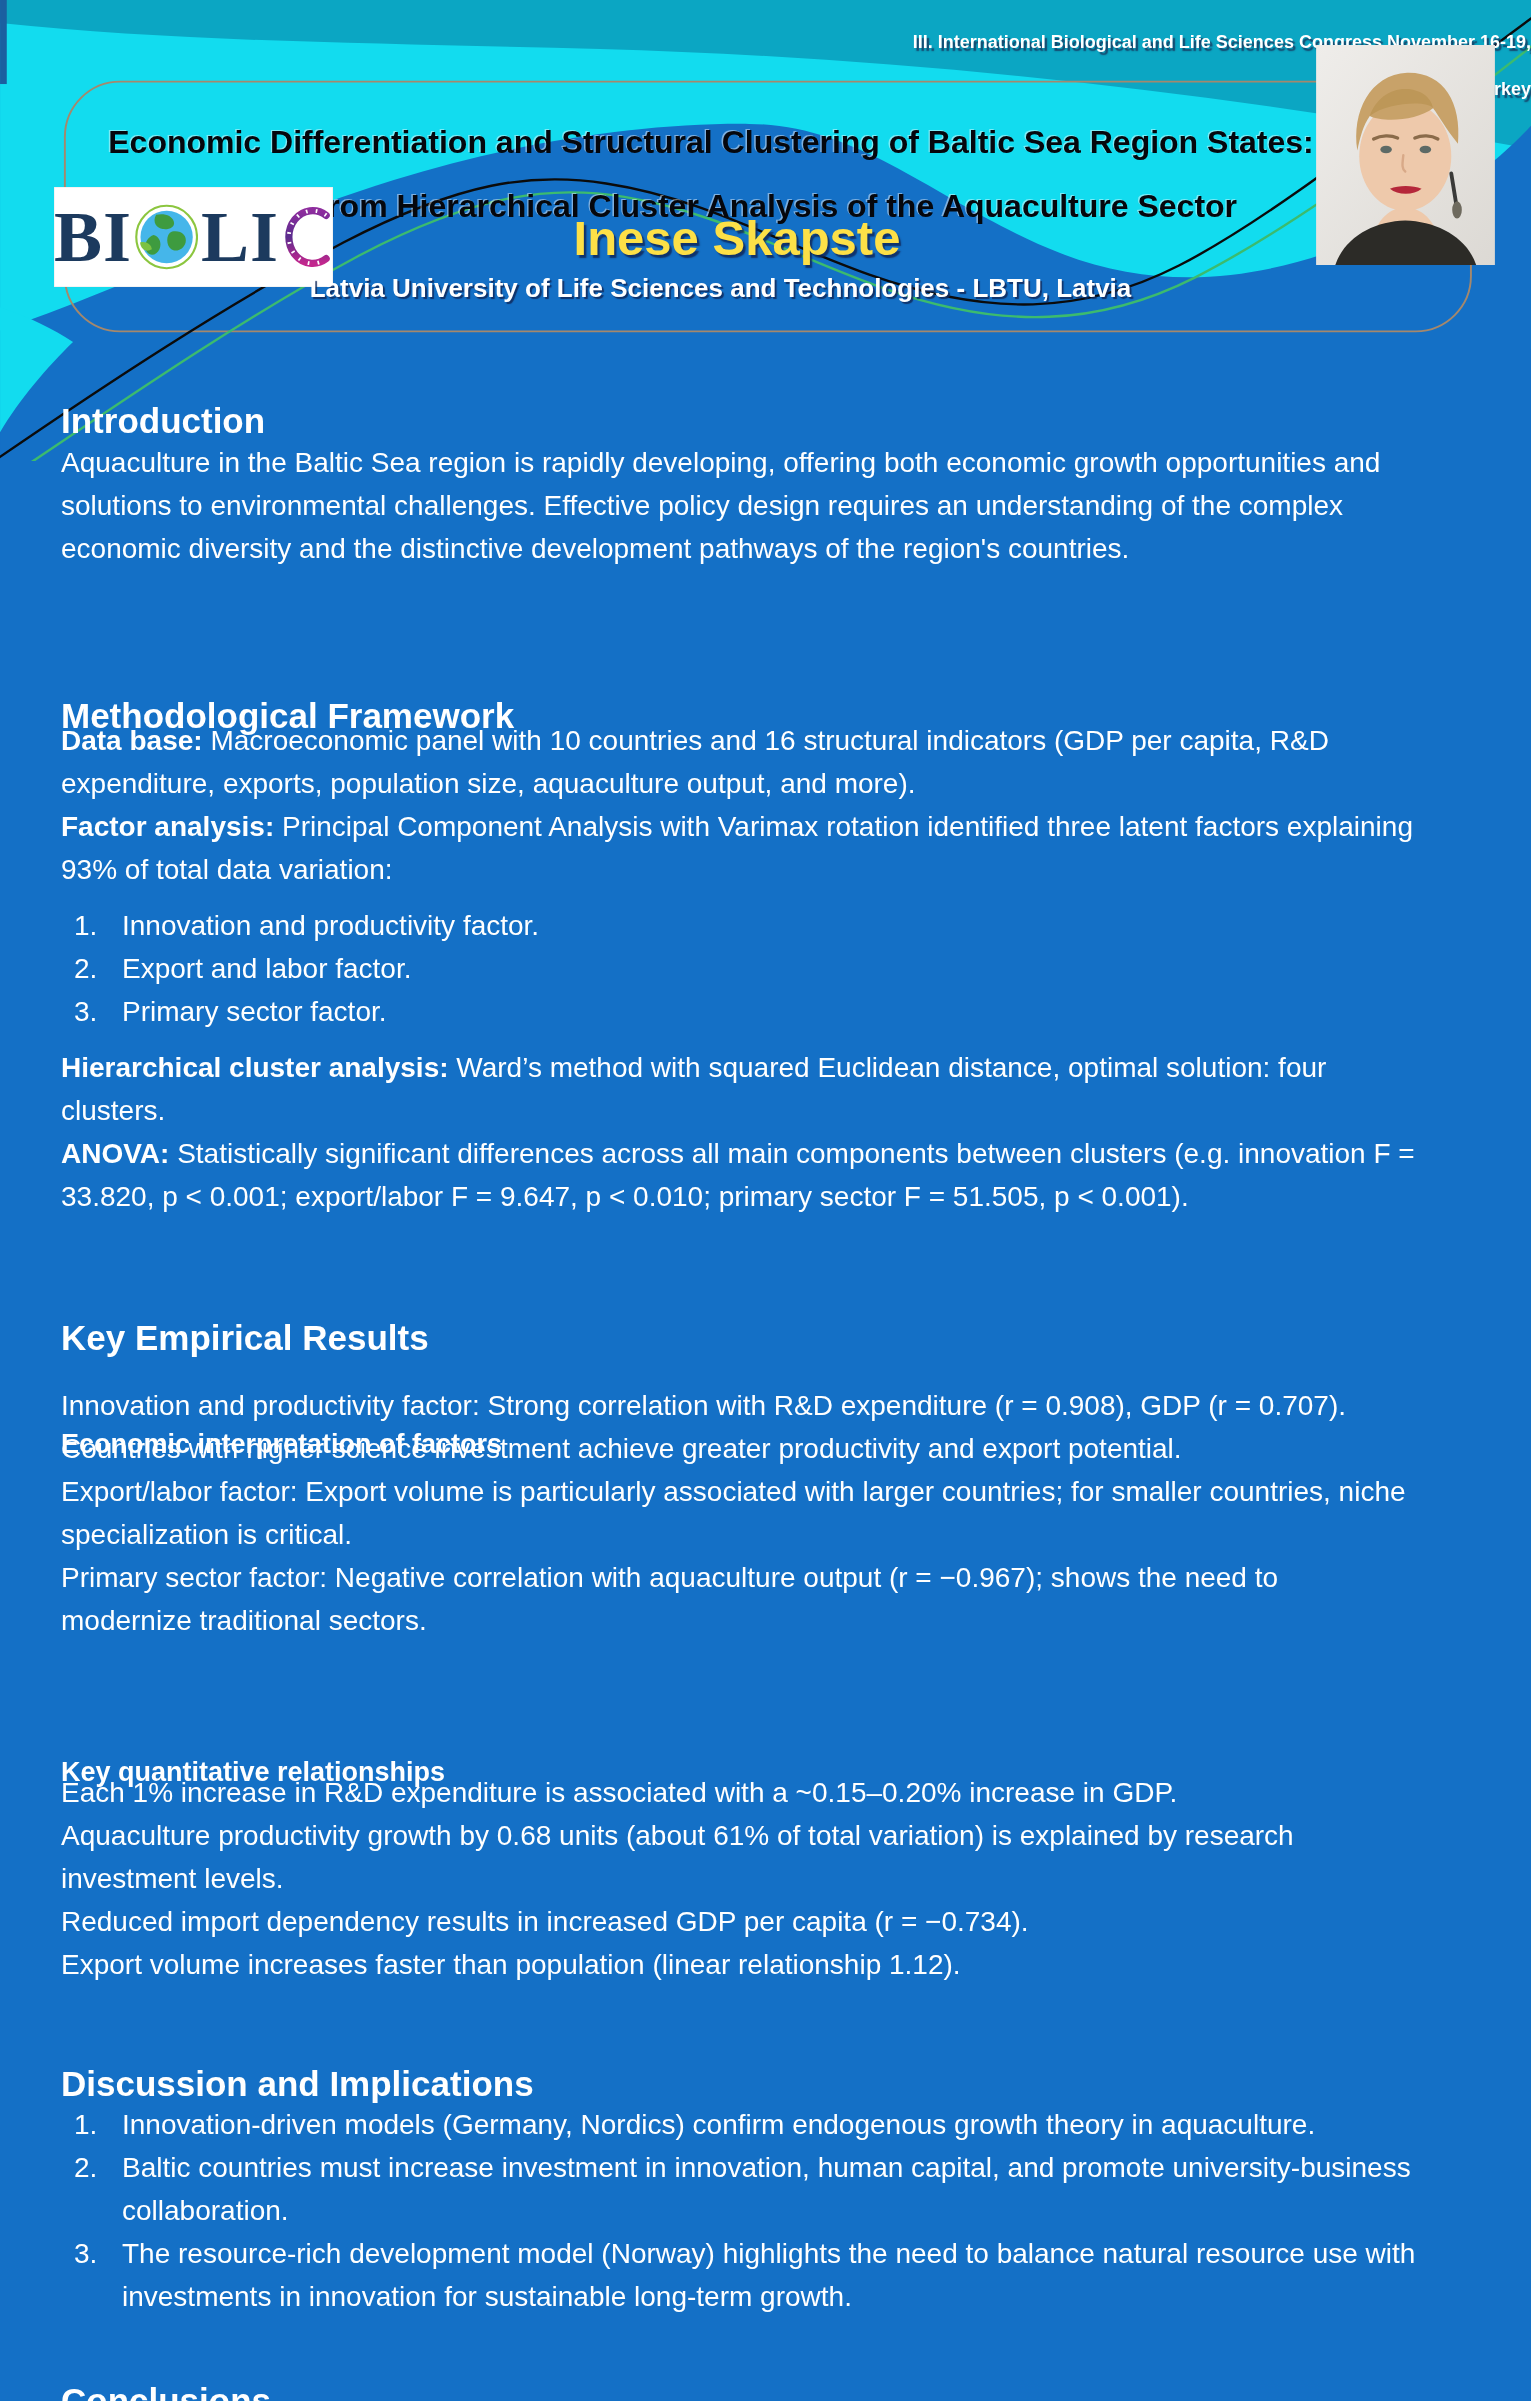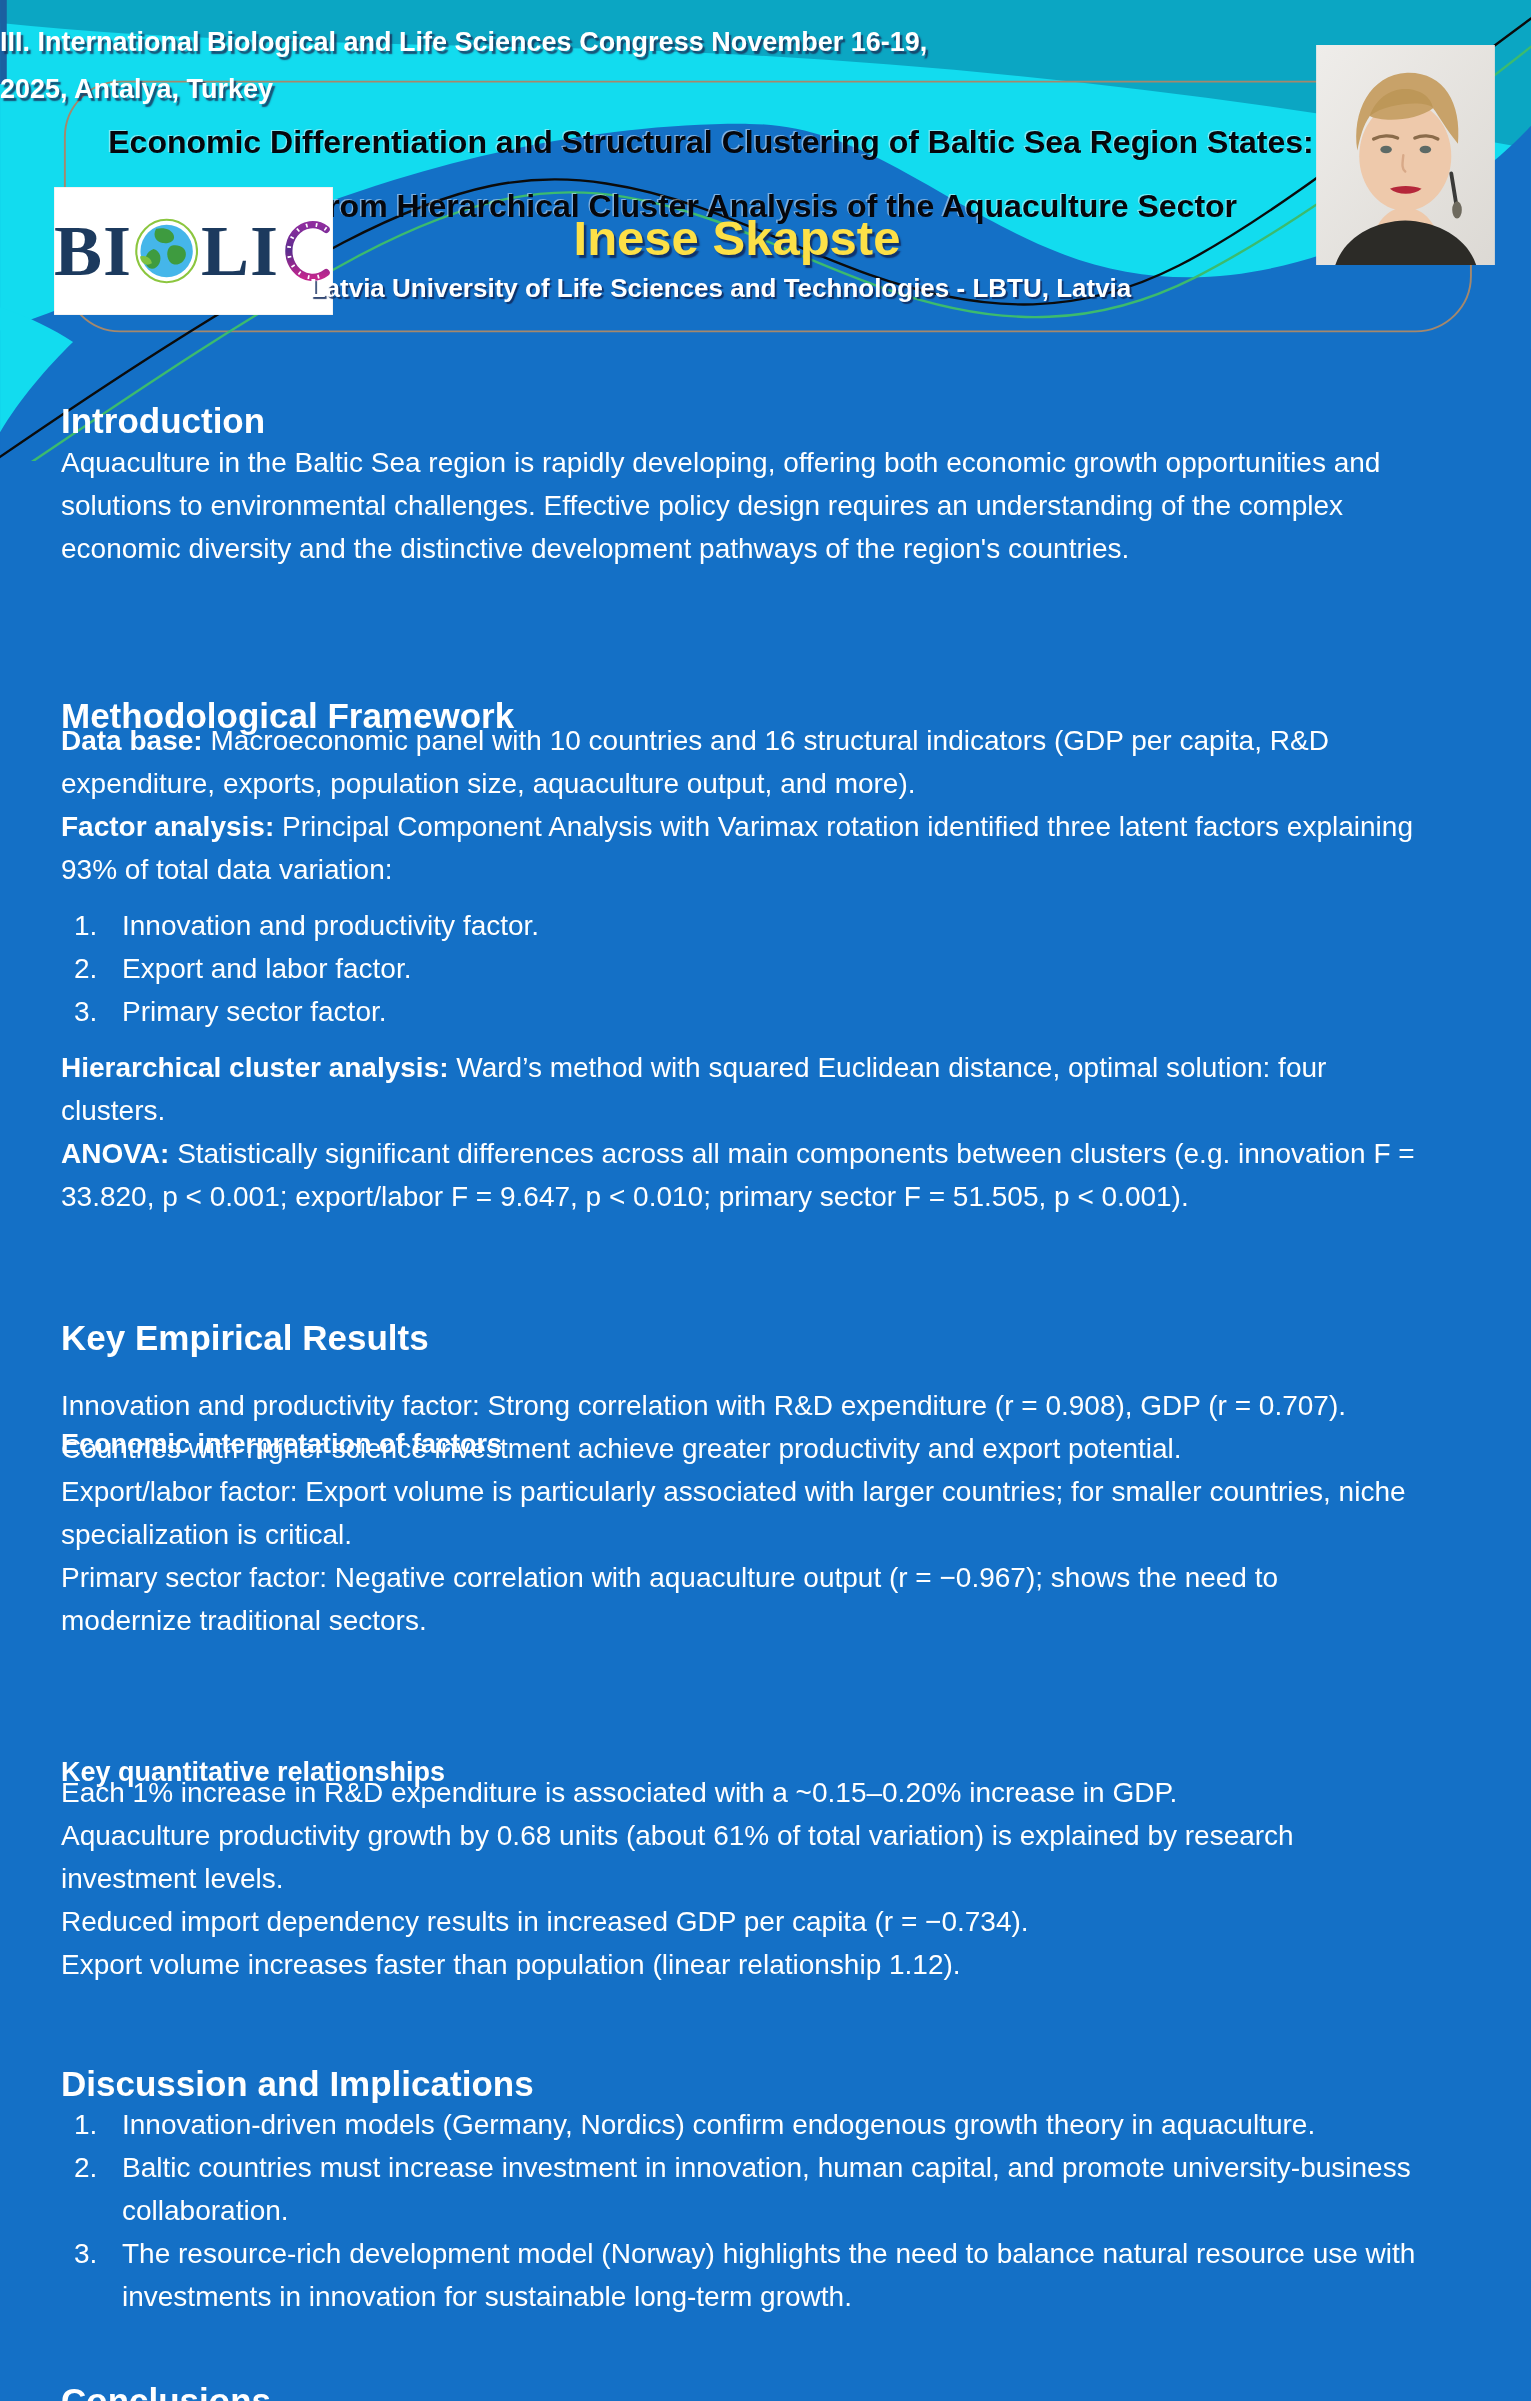--- a/index.html
+++ b/index.html
@@ -7,32 +7,32 @@
     position:relative;
     width:1531px;height:2807px;
     background:#1470C6;
     overflow:hidden;
     font-family:"Liberation Sans", sans-serif;
   }
   
   .header-bg{position:absolute;top:0;left:0;}
   .congress{
     position:absolute;top:19px;left:0;width:1531px;
-    text-align:left;color:#ffffff;font-weight:700;font-size:27px;line-height:47px;
+    text-align:right;color:#ffffff;font-weight:700;font-size:18px;line-height:47px;
     text-shadow:2.4px 2.9px 1.4px rgba(25,45,85,.8);
   }
   .title-line{
     position:absolute;left:0;width:1422px;text-align:center;
     color:#05070d;font-weight:700;font-size:32px;
     text-shadow:-1.4px -1.4px 0 rgba(255,255,255,.45);
   }
   .title-line.l1{top:124px;}
   .title-line.l2{top:188px;}
   .logo{
-    position:absolute;top:187px;left:54px;width:279px;height:128px;
+    position:absolute;top:187px;left:54px;width:279px;height:100px;
     background:#ffffff;display:flex;align-items:center;justify-content:center;gap:2.9px;
     box-shadow:0 0 0 0.5px #e8e8e8 inset;
   }
   .logo .lg-txt{
     font-family:"Liberation Serif", serif;font-weight:700;font-size:72px;
     color:#1C3A5E;letter-spacing:1px;line-height:72px;
   }
   .author{
     position:absolute;top:210px;left:0;width:1474px;text-align:center;
     color:#fde047;font-weight:700;font-size:49px;

